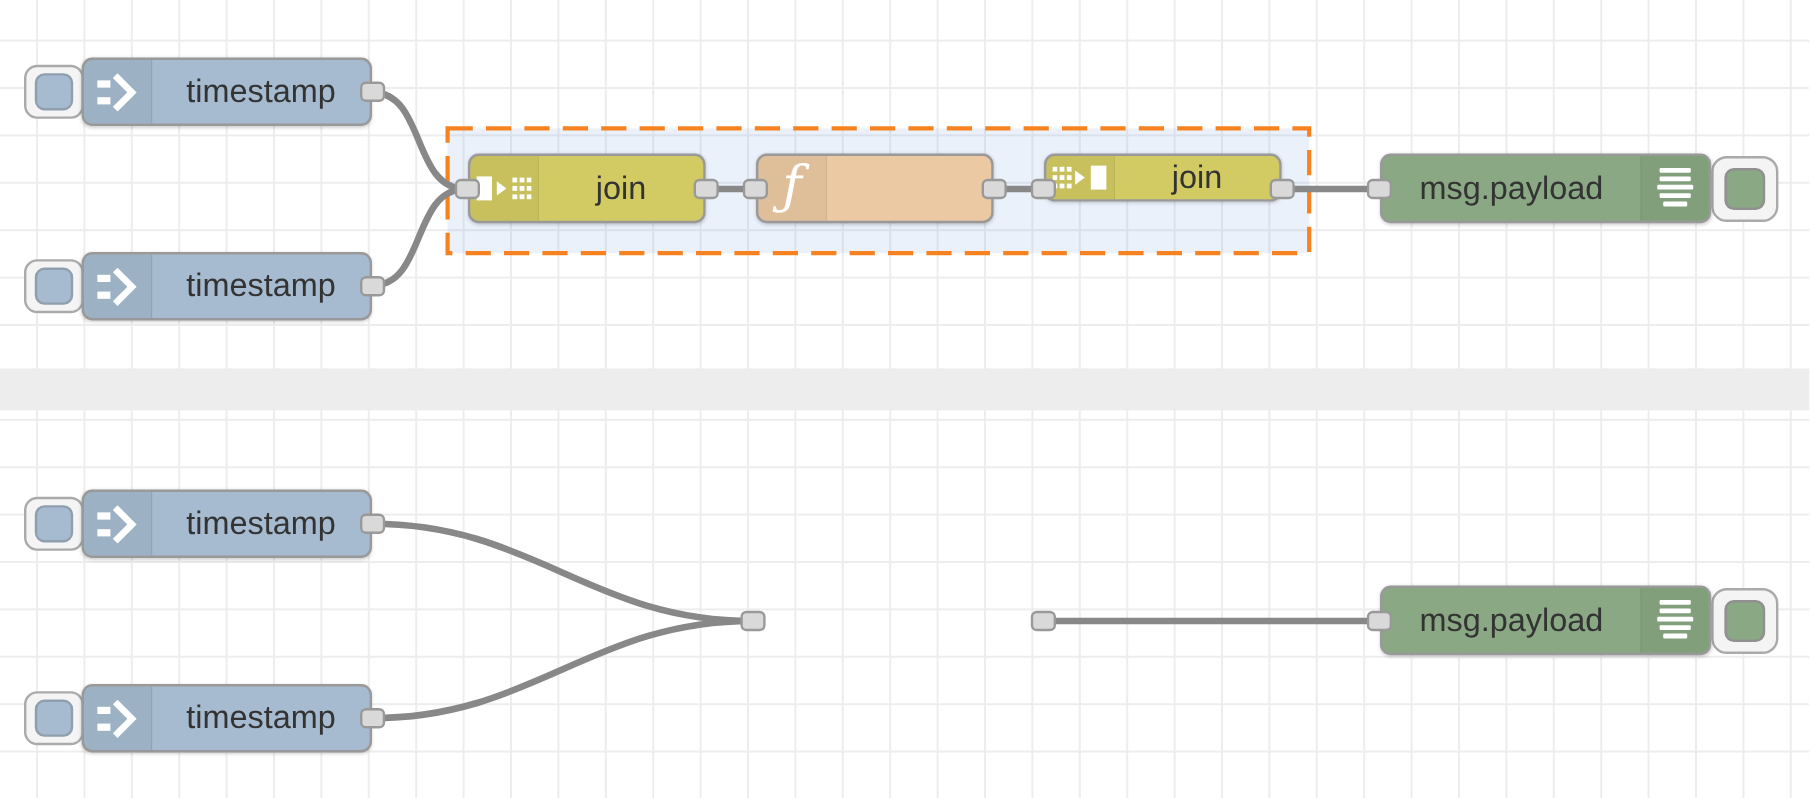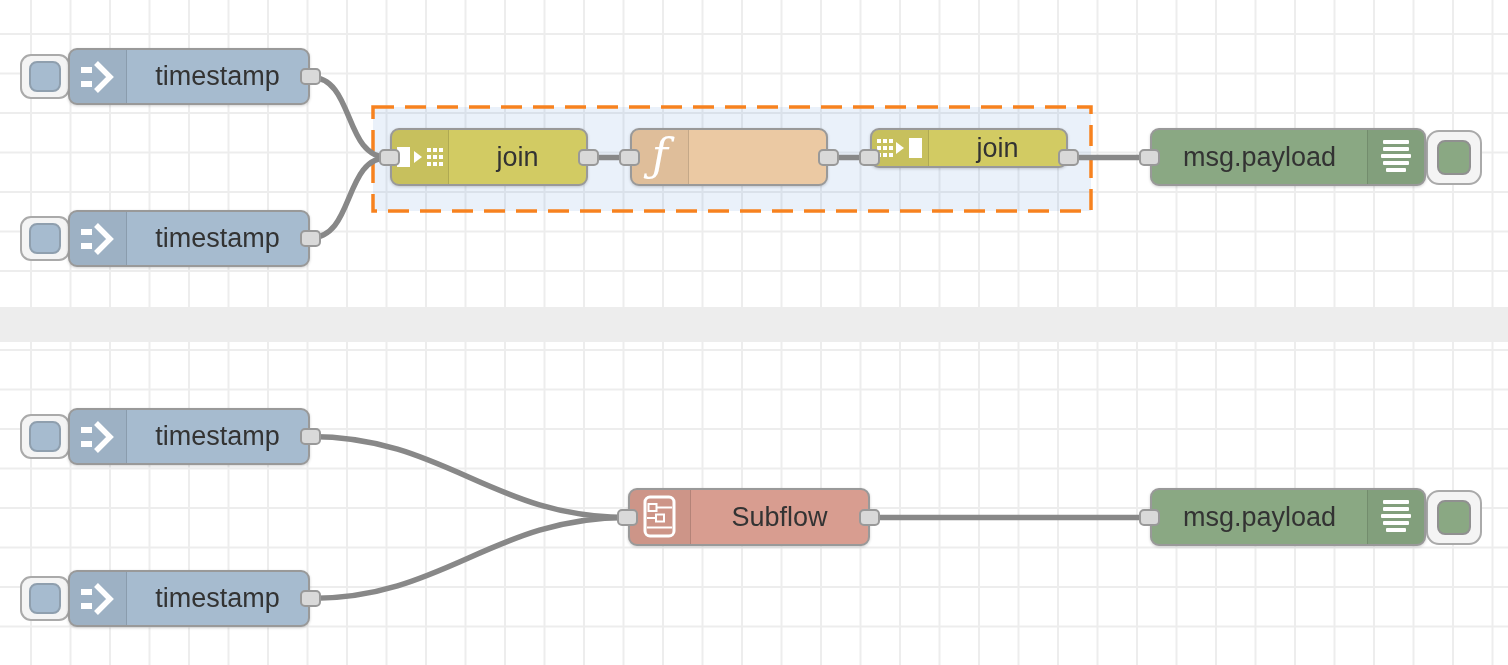--- a/index.html
+++ b/index.html
@@ -175,33 +175,20 @@
     <div class="icon-region">
       <svg width="34" height="32" viewBox="0 0 34 32">
         <rect x="0" y="6" width="11" height="6" fill="#fff"></rect>
         <rect x="0" y="20" width="11" height="6" fill="#fff"></rect>
         <path d="M15 2 L29 16 L15 30" fill="none" stroke="#fff" stroke-width="5.5"></path>
       </svg>
     </div>
     <span class="node-label">timestamp</span>
   </div>
 
-  <div class="node node-subflow" style="left:628px;top:488px;width:242px;height:58px;">
-    <div class="icon-region wide">
-      <svg width="34" height="44" viewBox="0 0 34 44">
-        <rect x="2" y="2" width="29" height="39" rx="5" fill="none" stroke="#fff" stroke-width="3"></rect>
-        <rect x="5.5" y="9" width="8" height="7" fill="none" stroke="#fff" stroke-width="2"></rect>
-        <line x1="13.5" y1="12.5" x2="29" y2="12.5" stroke="#fff" stroke-width="2"></line>
-        <line x1="4" y1="23" x2="13" y2="23" stroke="#fff" stroke-width="2"></line>
-        <rect x="13" y="19.5" width="8" height="7" fill="none" stroke="#fff" stroke-width="2"></rect>
-        <line x1="4" y1="32.5" x2="29" y2="32.5" stroke="#fff" stroke-width="2"></line>
-      </svg>
-    </div>
-    <span class="node-label">Subflow</span>
-  </div>
 
   <div class="node node-debug" style="left:1150px;top:488px;width:276px;height:58px;">
     <span class="node-label">msg.payload</span>
     <div class="icon-region right">
       <svg width="32" height="36" viewBox="0 0 32 36" fill="#fff">
         <rect x="3" y="1" width="26" height="4" rx="1"></rect>
         <rect x="3" y="8" width="26" height="4" rx="1"></rect>
         <rect x="1" y="15" width="30" height="4" rx="1"></rect>
         <rect x="3" y="22" width="26" height="4" rx="1"></rect>
         <rect x="6" y="29" width="20" height="4" rx="1"></rect>

